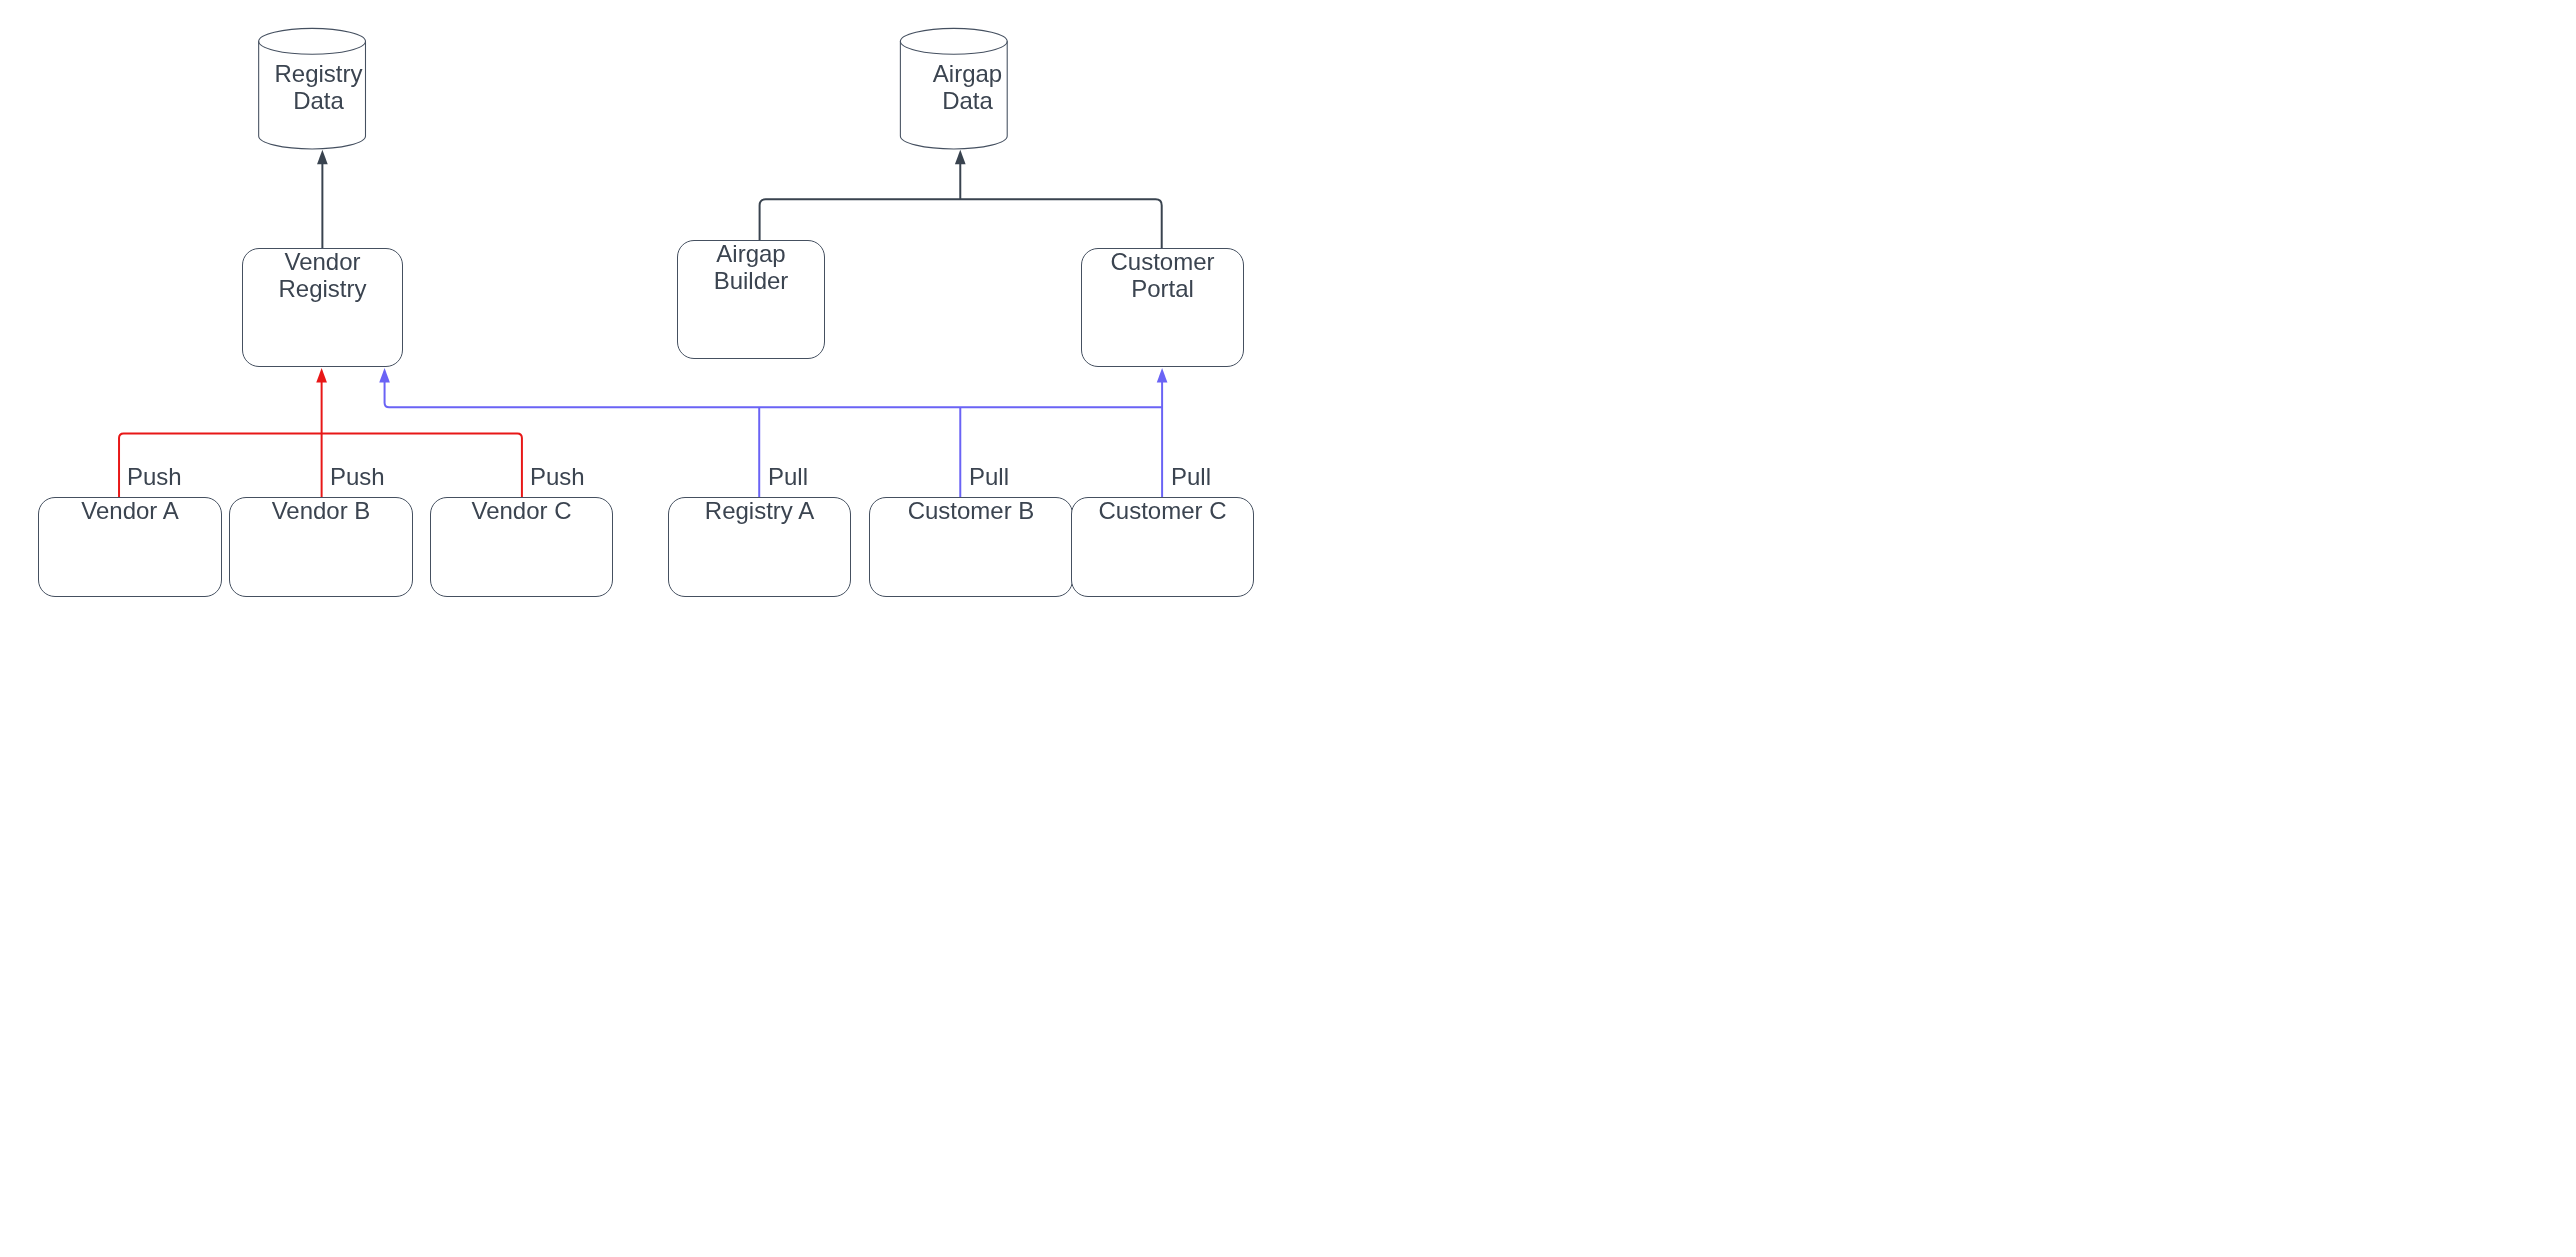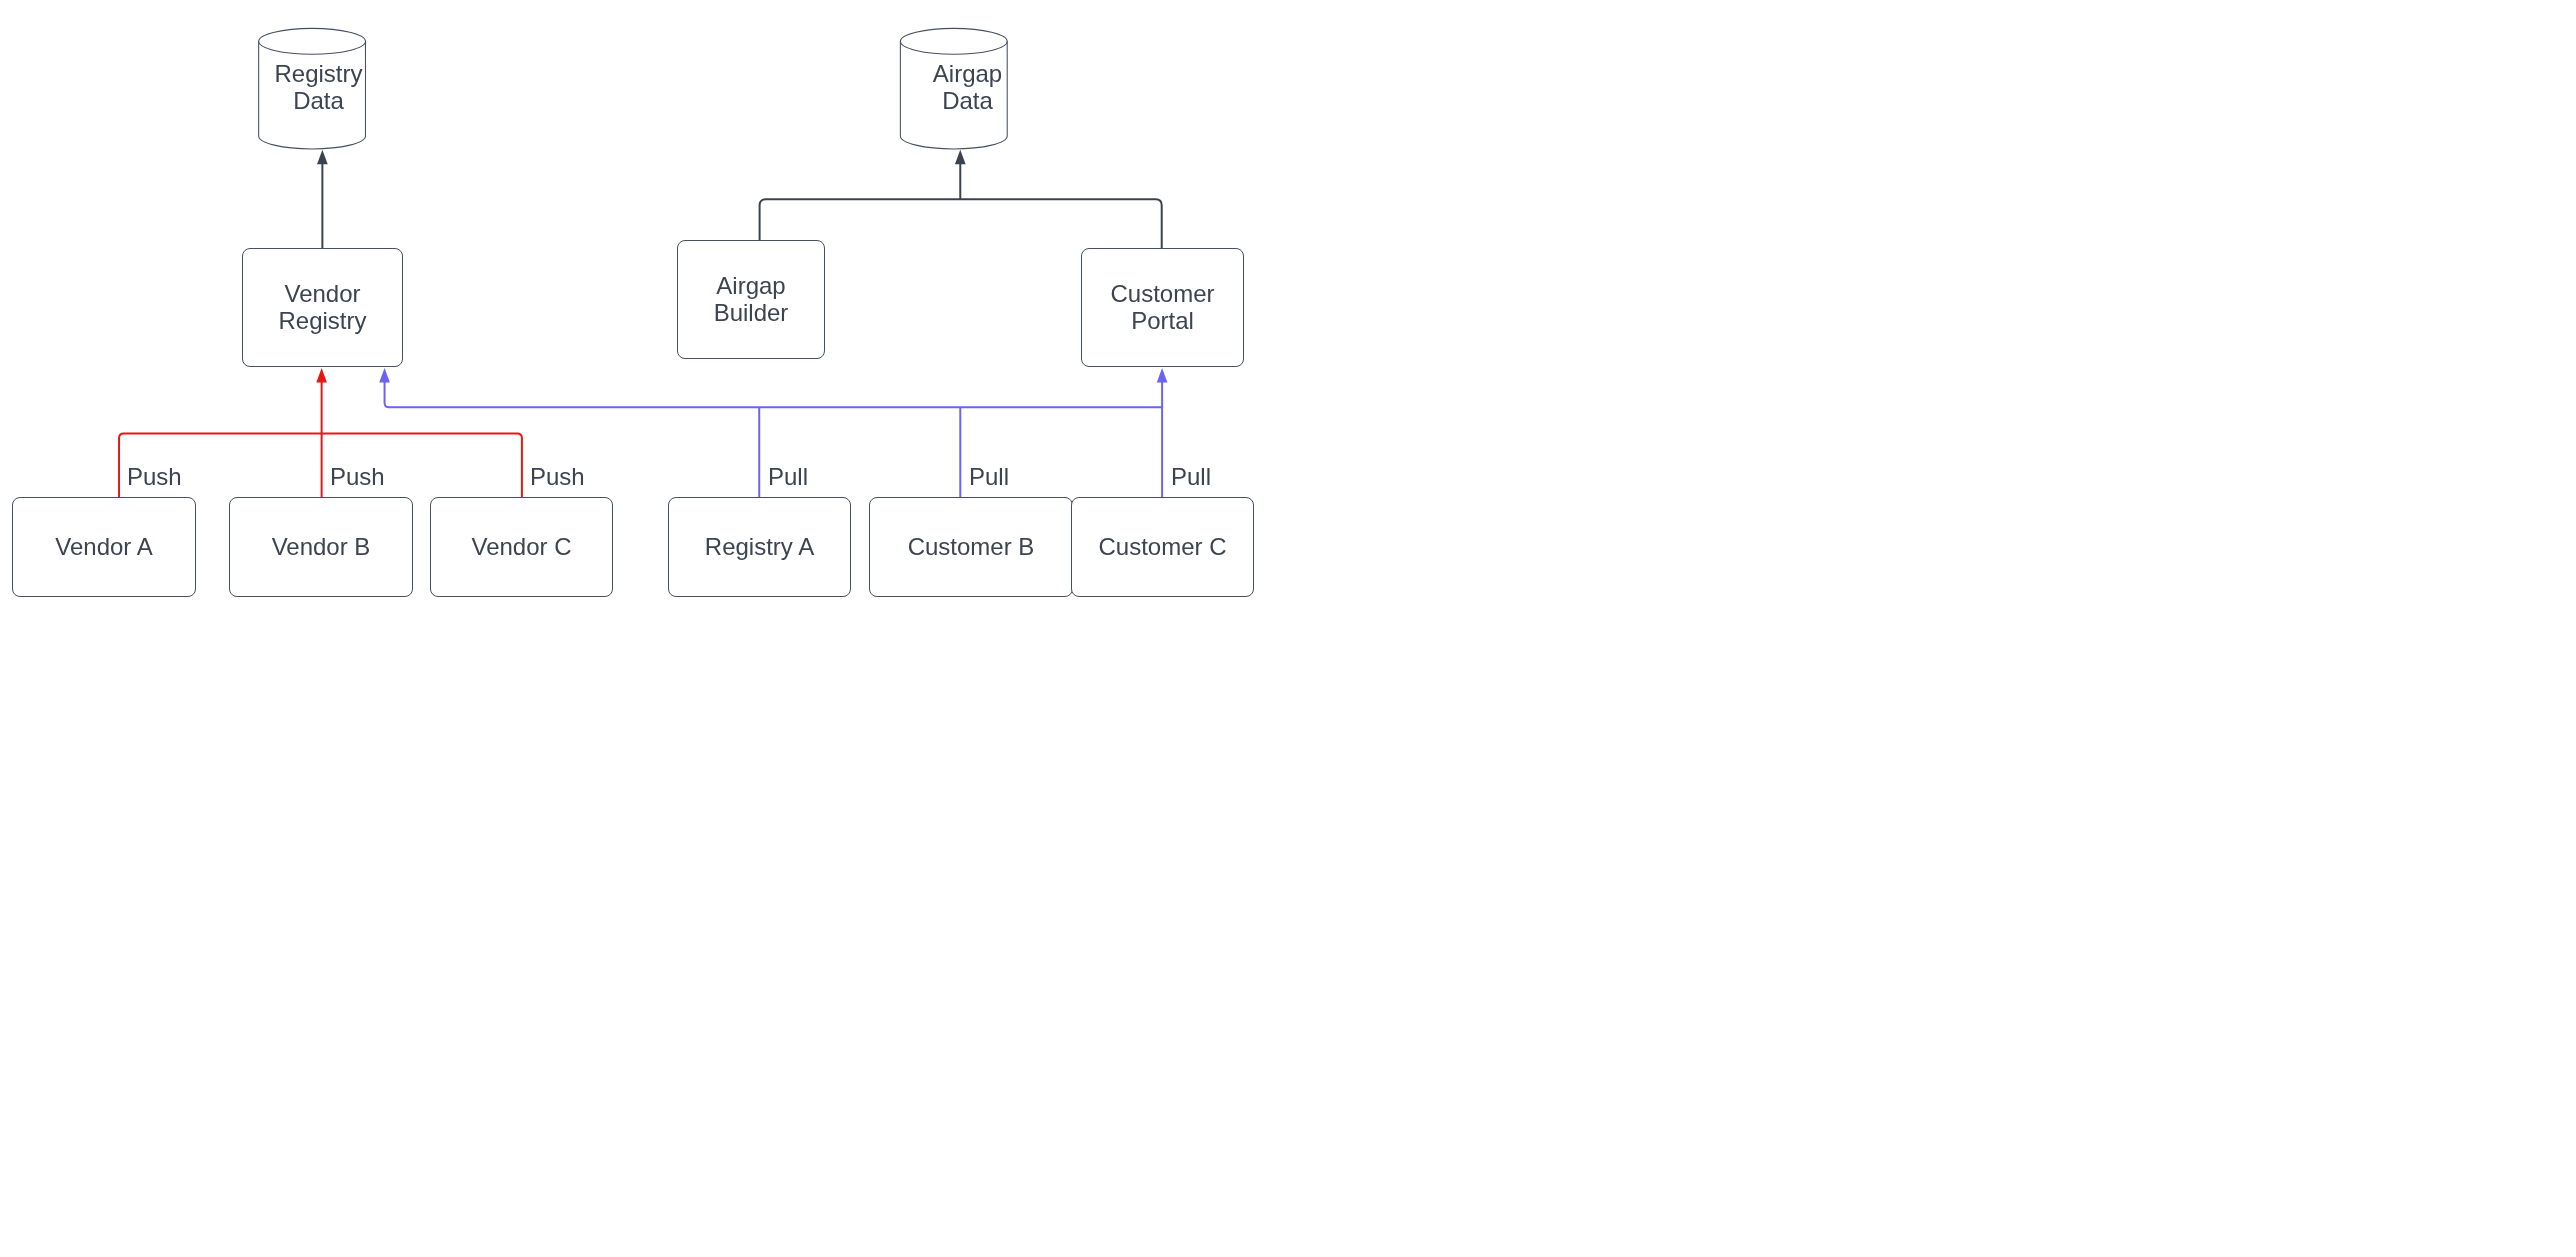--- a/index.html
+++ b/index.html
@@ -20,22 +20,22 @@
   .edge{fill:none;stroke-width:2.6px;}
   .edge.dark{stroke:var(--flow-edge);}
   .edge.red{stroke:var(--push-edge);}
   .edge.blue{stroke:var(--pull-edge);}
   .head.dark{fill:var(--flow-edge);stroke:none;}
   .head.red{fill:var(--push-edge);stroke:none;}
   .head.blue{fill:var(--pull-edge);stroke:none;}
   .cyl{fill:var(--node-fill);stroke:var(--node-border);stroke-width:1.4px;}
   .node{
     position:absolute;box-sizing:border-box;background:var(--node-fill);
-    border:1.1px solid var(--node-border);border-radius:8px;
-    display:flex;align-items:center;justify-content:center;
+    border:1.1px solid var(--node-border);border-radius:17px;
+    display:flex;align-items:flex-start;justify-content:center;
     font-size:24px;line-height:1.12;text-align:center;
   }
   .node .lbl{display:inline-block;}
   .node .lbl.narrow{max-width:122px;}
   .cyl-label{
     position:absolute;display:flex;align-items:center;justify-content:flex-end;
     font-size:24px;line-height:1.12;text-align:center;
   }
   .cyl-label .lbl{display:inline-block;max-width:95px;}
   .edge-label{
@@ -86,21 +86,21 @@
   <div class="node" style="left:242px;top:248px;width:161px;height:119px">
     <span class="lbl narrow">Vendor Registry</span>
   </div>
   <div class="node" style="left:677px;top:240px;width:148px;height:119px">
     <span class="lbl narrow">Airgap Builder</span>
   </div>
   <div class="node" style="left:1081px;top:248px;width:163px;height:119px">
     <span class="lbl narrow">Customer Portal</span>
   </div>
 
-  <div class="node" style="left:12px;top:497px;width:184px;height:100px">
+  <div class="node" style="left:38px;top:497px;width:184px;height:100px">
     <span class="lbl">Vendor A</span>
   </div>
   <div class="node" style="left:229px;top:497px;width:184px;height:100px">
     <span class="lbl">Vendor B</span>
   </div>
   <div class="node" style="left:430px;top:497px;width:183px;height:100px">
     <span class="lbl">Vendor C</span>
   </div>
   <div class="node" style="left:668px;top:497px;width:183px;height:100px">
     <span class="lbl">Registry A</span>

